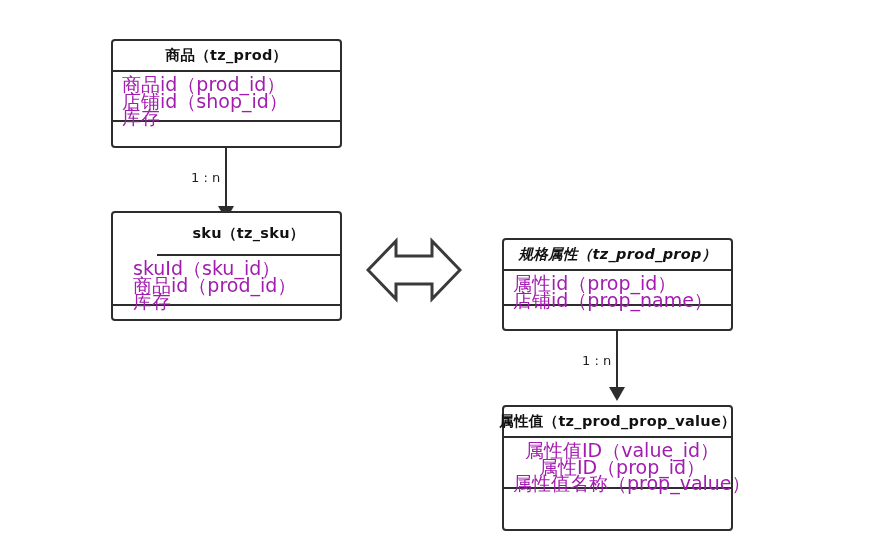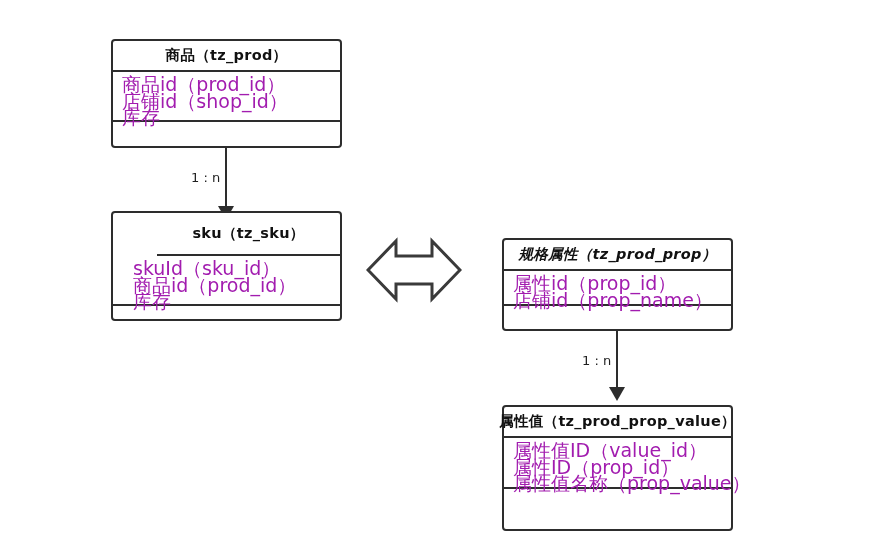--- a/index.html
+++ b/index.html
@@ -72,21 +72,21 @@
   #entity-sku           { left: 111px; top: 211px; width: 231px; height: 110px; }
   #entity-sku .title    { height: 43px; margin-left: 44px; }
   #entity-sku .attrs    { height: 50px; padding-left: 20px; }
 
   #entity-prop          { left: 502px; top: 238px; width: 231px; height: 93px; }
   #entity-prop .title   { height: 31px; font-style: italic; }
   #entity-prop .attrs   { height: 35px; }
 
   #entity-propvalue         { left: 502px; top: 405px; width: 231px; height: 126px; }
   #entity-propvalue .title  { height: 31px; }
-  #entity-propvalue .attrs  { height: 51px; }
+  #entity-propvalue .attrs  { height: 51px; text-align: center; }
 
   
   .connector {
     position: absolute;
   }
   .conn-line {
     position: absolute;
     background: #2d2d2d;
     width: 2px;
   }

